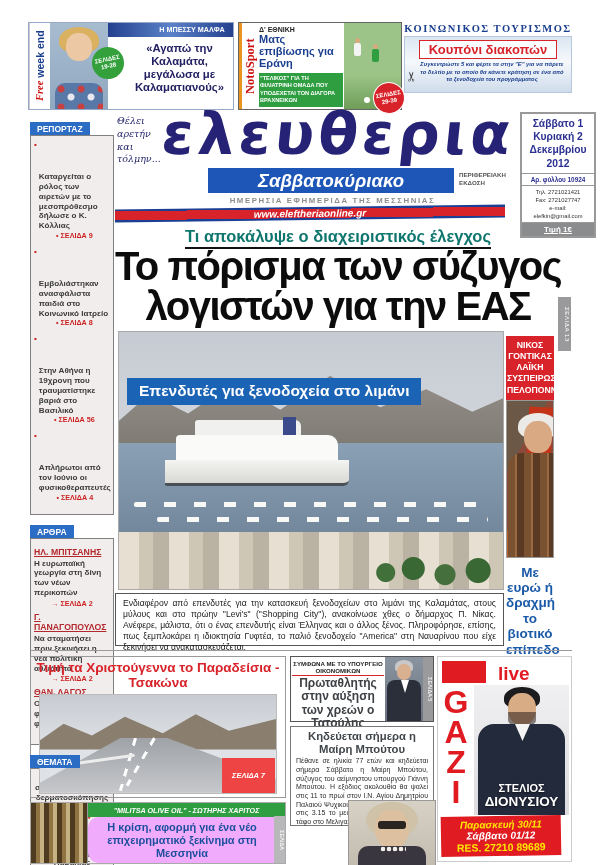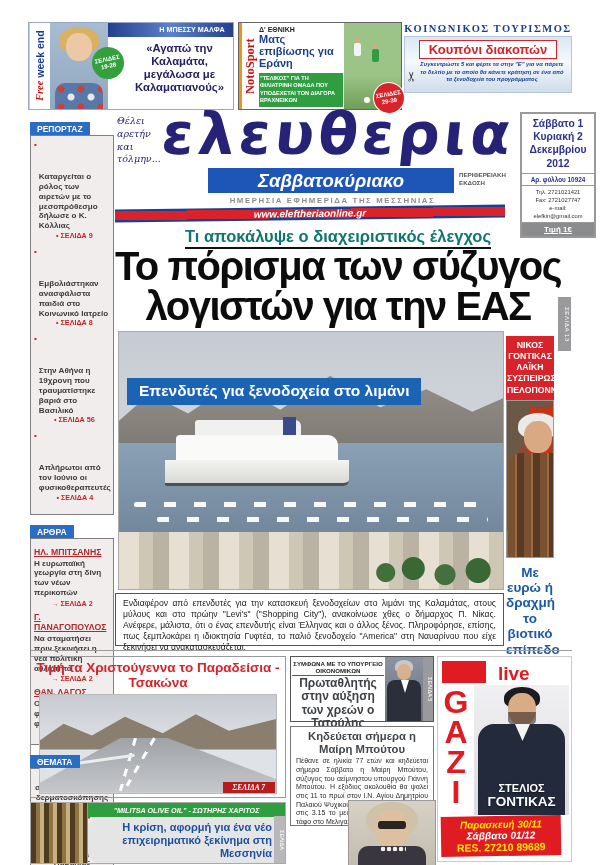--- a/index.html
+++ b/index.html
@@ -153,29 +153,29 @@
   .pp-sky{position:absolute;inset:0;background:linear-gradient(#c8ccd2,#dfe2e6 55%);}
   .pp-hill{position:absolute;left:0;top:8%;width:100%;height:48%;background:#8a7f6e;
            clip-path:polygon(0 80%,10% 45%,22% 70%,36% 30%,52% 65%,66% 25%,80% 60%,100% 35%,100% 100%,0 100%);}
   .pp-road{position:absolute;left:0;bottom:0;width:100%;height:56%;background:linear-gradient(#9fa2a6,#c6c8cc);
            clip-path:polygon(34% 0,54% 0,100% 75%,100% 100%,0 100%,0 82%);}
   .pp-line1{position:absolute;left:40%;bottom:0;width:3px;height:56%;transform:rotate(16deg);transform-origin:top;
             background:repeating-linear-gradient(#fff 0 8px,transparent 8px 16px);}
   .pp-line2{position:absolute;left:48%;bottom:0;width:3px;height:56%;transform:rotate(30deg);transform-origin:top;
             background:repeating-linear-gradient(#fff 0 8px,transparent 8px 16px);}
   .pp-rail{position:absolute;left:2%;bottom:30%;width:38%;height:3px;background:#ececec;transform:rotate(-8deg);}
-  .parad-page{position:absolute;right:10px;bottom:4px;background:#b91c1c;color:#fff;font-size:7.5px;
-              font-style:italic;font-weight:700;padding:1px 10px;font-family:Liberation Serif, serif;}
+  .parad-page{position:absolute;right:10px;bottom:4px;background:#ef4444;color:#fff;font-size:7.5px;
+              font-style:italic;font-weight:700;padding:13px 10px;}
 
   .milit{left:30px;top:802px;width:256px;height:62px;display:flex;border:1px solid #aaa;box-sizing:border-box;}
   .milit-photo{width:56px;border-right:1px solid #999;
                background:repeating-linear-gradient(90deg,rgba(60,40,15,.85) 0 5px,rgba(140,110,60,.9) 5px 9px,rgba(205,185,135,.6) 9px 13px),#b9a678;}
   .milit-right{flex:1;display:flex;flex-direction:column;position:relative;}
   .milit-kicker{background:#2f9e41;color:#fff;font-size:7.2px;font-weight:700;font-style:italic;text-align:center;padding:2.5px 0;}
-  .milit-text{flex:1;background:#e5e5e5;color:#1b4f9e;font-weight:800;font-size:11px;text-align:right;
+  .milit-text{flex:1;background:#f0abfc;color:#1b4f9e;font-weight:800;font-size:11px;text-align:center;
               line-height:1.2;padding:4px 13px 0 4px;border-radius:11px;}
   .milit-tab{position:absolute;right:0;top:13px;bottom:0;width:11px;background:#b8b8ba;color:#fff;
              font-size:5.6px;text-align:center;}
 
   
   .tat{left:290px;top:656px;width:144px;height:66px;border:1px solid #555;box-sizing:border-box;display:flex;}
   .tat-main{width:92px;padding:2px 1px;text-align:center;}
   .tat-kicker{font-size:6.1px;font-weight:800;color:#222;border-bottom:1.5px solid #d8232a;display:inline-block;
               padding-bottom:1px;margin-bottom:1px;}
   .tat-h{font-size:12px;font-weight:800;color:#3d4044;line-height:1.12;}
@@ -455,21 +455,21 @@
     </div>
     <div class="gz-photo">
       <div class="gzp-hair"></div>
       <div class="gzp-face"></div>
       <div class="gzp-beard"></div>
       <div class="gzp-suit"></div>
       <div class="gzp-shirt"></div>
     </div>
     <div class="gz-artist">
       <div class="gz-a1">ΣΤΕΛΙΟΣ</div>
-      <div class="gz-a2">ΓΟΝΤΙΚΑΣ</div>
+      <div class="gz-a2">ΔΙΟΝΥΣΙΟΥ</div>
     </div>
     <div class="gz-datebox">
       <div class="gz-d1">Παρασκευή 30/11</div>
       <div class="gz-d2">Σάββατο 01/12</div>
       <div class="gz-res">RES. 27210 89689</div>
     </div>
   </div>
 
 </div>
 

